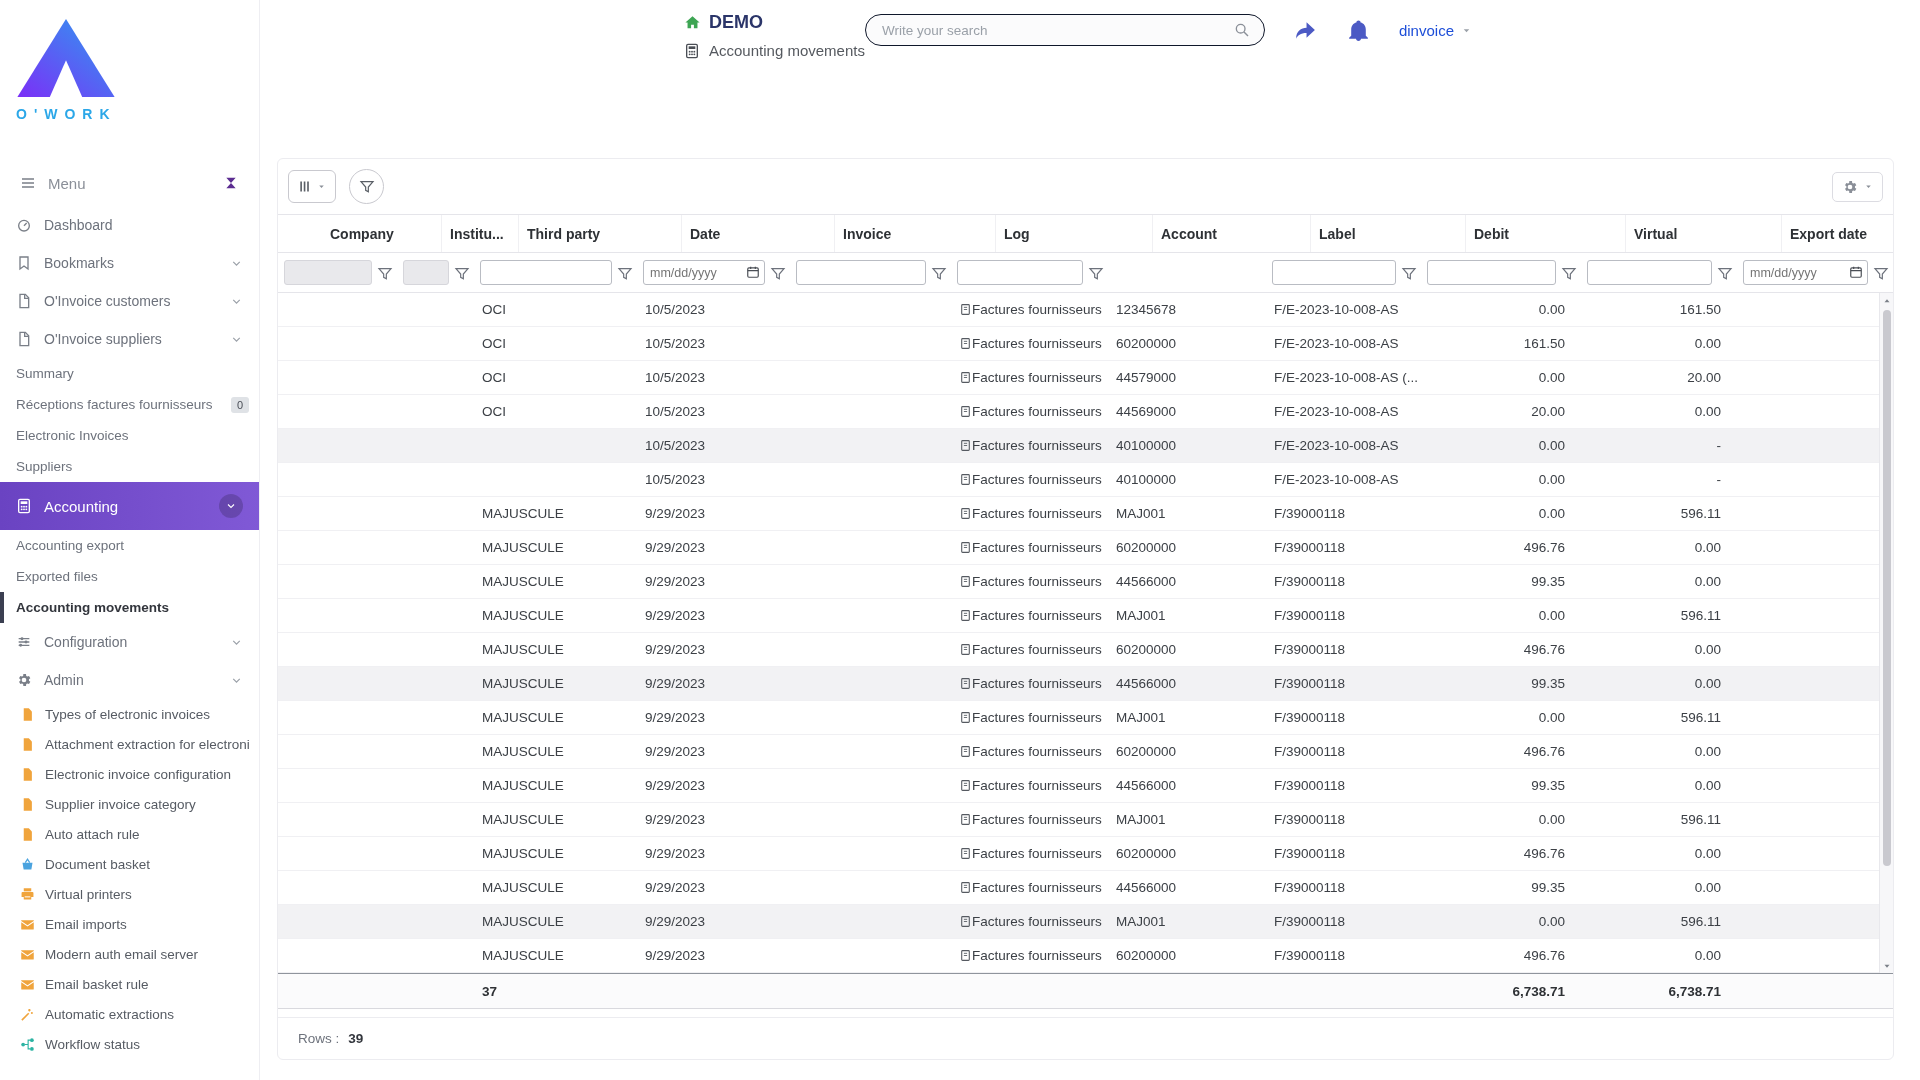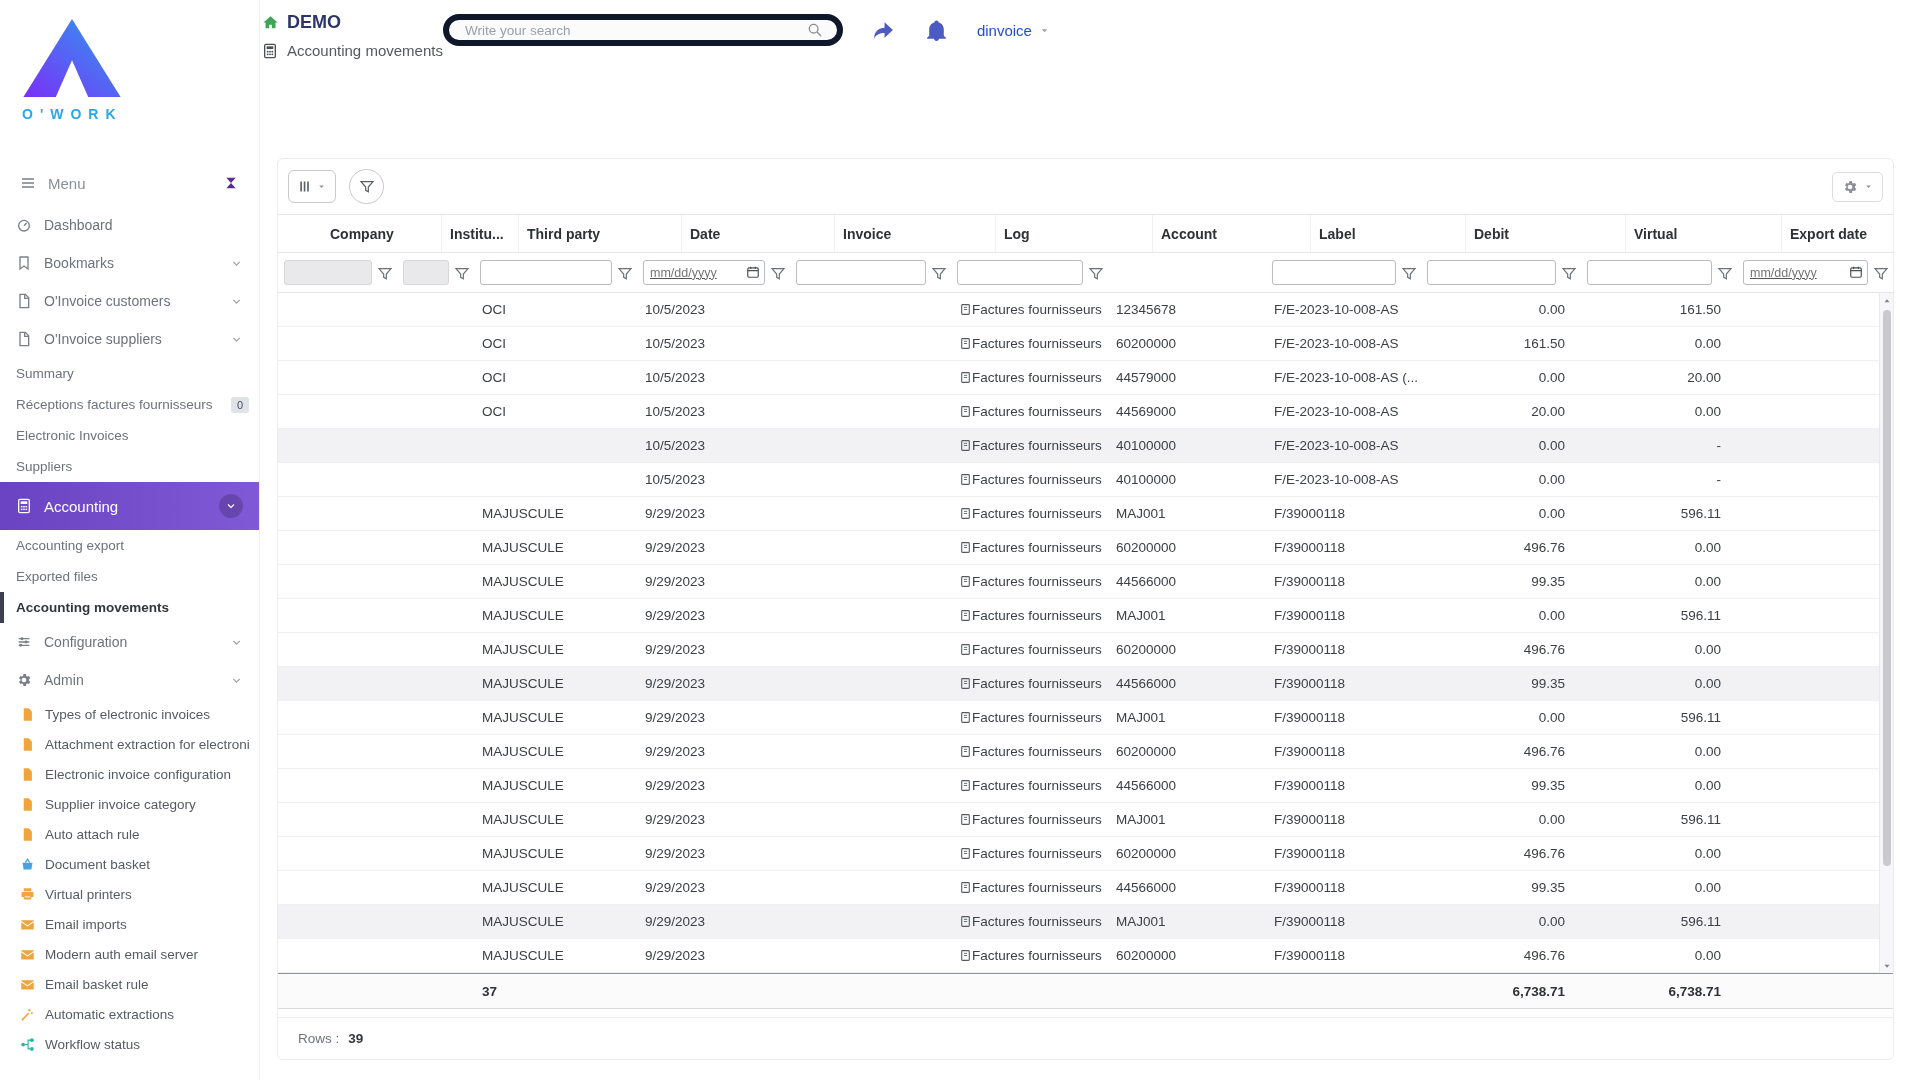--- a/index.html
+++ b/index.html
@@ -4,21 +4,21 @@
 <style>
   * { box-sizing: border-box; }
   html,body{margin:0;padding:0;width:1920px;height:1080px;overflow:hidden;background:#fff;
     font-family:"Liberation Sans",sans-serif;color:#333;}
   .app{display:flex;width:100%;height:100%;}
   [data-interactable="true"]{cursor:pointer;}
   input[data-interactable="true"]{cursor:text;}
 
   
   .sidebar{flex:0 0 260px;width:260px;height:100%;border-right:1px solid #eeeef2;display:flex;flex-direction:column;overflow:hidden;background:#fff;}
-  .logo-block{height:160px;padding:12px 0 0 18px;}
+  .logo-block{height:160px;padding:12px 0 0 12px;}
   .logo-svg{width:108px;height:92px;display:block;}
   .logo-text{color:#2ba7e8;font-size:14px;font-weight:600;letter-spacing:7px;margin:2px 0 0 4px;}
   .menu-row{height:46px;display:flex;align-items:center;padding:0 20px;color:#8a8f98;font-size:15px;gap:12px;}
   .menu-row .spacer{flex:1;}
   .ic{width:16px;height:16px;flex:0 0 auto;display:inline-block;}
   .ic svg{width:100%;height:100%;display:block;}
   .nav{flex:1;overflow:hidden;}
   .nav-item{height:38px;display:flex;align-items:center;padding:0 16px;color:#6d727c;font-size:14px;gap:12px;}
   .nav-item .chev{margin-left:auto;color:#9aa0a8;width:13px;height:13px;}
   .sub-item{height:31px;display:flex;align-items:center;padding-left:16px;padding-right:10px;color:#6d727c;font-size:13.5px;}
@@ -31,26 +31,26 @@
   .chev-circle .ic{width:12px;height:12px;}
   .admin-item{height:30px;display:flex;align-items:center;padding-left:20px;font-size:13.5px;color:#565b63;
     white-space:nowrap;overflow:hidden;gap:10px;}
   .admin-item .ic{width:15px;height:15px;}
   .ic.gray{color:#7a7f88;} .ic.orange{color:#f0a43c;} .ic.blue{color:#4aa3df;}
   .ic.teal{color:#2bb3a2;} .ic.purple{color:#5c2d91;} .ic.white{color:#fff;}
   .ic.green{color:#3da553;} .ic.dark{color:#4a4e55;}
 
   
   .main{flex:1;display:flex;flex-direction:column;min-width:0;}
-  .topbar{height:70px;display:flex;justify-content:flex-start;padding:12px 26px 0 2px;}
+  .topbar{height:70px;display:flex;justify-content:center;padding:12px 26px 0 2px;}
   .app-title{display:flex;align-items:center;gap:8px;font-weight:bold;color:#2b3569;font-size:18px;}
   .app-title .ic{width:17px;height:17px;}
   .breadcrumb{display:flex;align-items:center;gap:9px;color:#55595f;font-size:15px;margin-top:9px;}
   .top-right{display:flex;align-items:center;gap:28px;height:36px;}
-  .search{width:400px;height:32px;border:6px solid #0f172a;border-radius:16px;background:#fbfbfc;
+  .search{width:400px;height:32px;border:1px solid #0f172a;border-radius:16px;background:#fbfbfc;
     display:flex;align-items:center;padding:0 14px;gap:8px;}
   .search input{border:none;outline:none;flex:1;font-size:13.5px;background:transparent;color:#333;
     font-family:"Liberation Sans",sans-serif;}
   .search input::placeholder{color:#9aa0a8;}
   .search .ic{width:16px;height:16px;color:#8a8f98;}
   .hdr-ic{width:25px;height:25px;color:#4c5ac4;}
   .user{display:flex;align-items:center;gap:7px;color:#1d4ed8;font-size:15px;}
   .user .ic{width:11px;height:11px;color:#9aa0a8;}
 
   
@@ -75,21 +75,21 @@
   .hrow{height:38px;border-bottom:1px solid #e5e5ea;}
   .th{font-size:14px;font-weight:bold;color:#2e3135;padding-left:8px;white-space:nowrap;overflow:hidden;
     height:100%;display:flex;align-items:center;border-left:1px solid #f0f0f3;}
   .th:first-child{border-left:none;margin-left:44px;}
   .frow{height:40px;border-bottom:1px solid #e5e5ea;}
   .fcell{display:flex;align-items:center;gap:5px;padding:0 6px;height:100%;}
   .finput{height:25px;border:1px solid #b9bcc3;border-radius:3px;flex:1;min-width:0;padding:0 6px;
     font-size:12.5px;outline:none;background:#fff;font-family:"Liberation Sans",sans-serif;}
   .finput:disabled{background:#e9e9ec;border-color:#d6d6db;}
   .dwrap{position:relative;flex:1;min-width:0;display:flex;}
-  .dwrap .finput{width:100%;padding-right:12px;color:#555;text-decoration:underline;}
+  .dwrap .finput{width:100%;padding-right:12px;color:#555;}
   .dwrap .cal{position:absolute;right:5px;top:5px;width:14px;height:14px;color:#4a4e55;}
   .funnel{width:14px;height:14px;color:#6d727c;flex:0 0 14px;background:none;border:none;padding:0;}
   .tbody{position:relative;height:680px;overflow:hidden;}
   .tr{height:34px;border-bottom:1px solid #f0f0f3;font-size:13.5px;color:#3c4046;background:#fff;}
   .tr.hl{background:#f2f2f4;}
   .td{padding-left:8px;white-space:nowrap;overflow:hidden;height:100%;display:flex;align-items:center;}
   .td.num{justify-content:flex-end;padding-right:16px;padding-left:0;}
   .td.c-log{}
   .log-ic{width:13px;height:13px;color:#555a61;flex:0 0 13px;}
   .trow{height:36px;border-top:1px solid #8f949c;border-bottom:1px solid #d9d9de;background:#fbfbfc;

